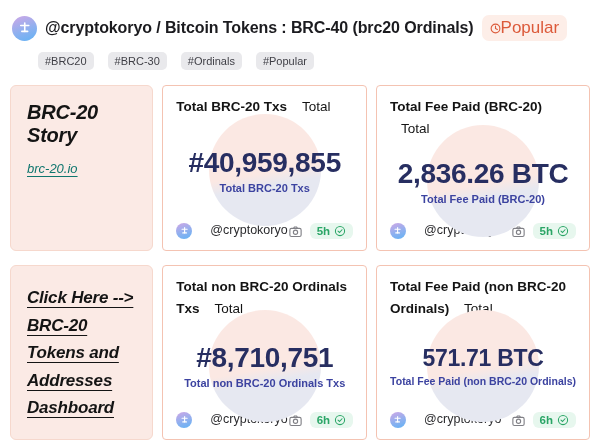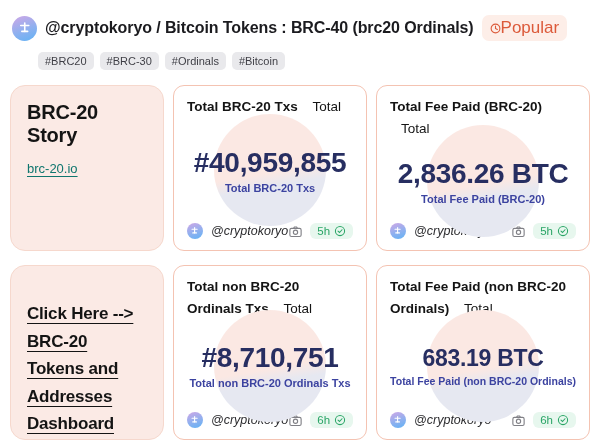--- a/index.html
+++ b/index.html
@@ -13,58 +13,58 @@
   .avatar.big { width: 25px; height: 25px; }
   .avatar.small { width: 16px; height: 16px; }
   .avatar svg { width: 70%; height: 70%; }
   .page-title { font-size: 16px; font-weight: 700; color: #1b1b1f; margin-left: 8px; letter-spacing: -0.1px; }
   .popular-badge { display: inline-flex; align-items: center; margin-left: 8px;
     background: #fdeee8; color: #dc5a3a; font-size: 17px; font-weight: 500;
     padding: 3px 8px; border-radius: 7px; }
   .popular-badge svg { width: 11px; height: 11px; }
 
   
-  .tags { display: flex; gap: 6px; margin: 11px 12px 0 38px; }
+  .tags { display: flex; gap: 14px; margin: 11px 12px 0 38px; }
   .tag { background: #e9e9ec; color: #3f3f46; font-size: 11px; font-weight: 500;
     padding: 3px 7px; border-radius: 5px; }
 
   
   .grid { display: grid; grid-template-columns: repeat(3, 1fr); grid-template-rows: 166px 175px;
     gap: 14px 9px; margin: 15px 10px 0 10px; }
 
   
-  .text-card { background: #fbeae5; border: 1px solid #f6d8cd; border-radius: 15px; padding: 15px 16px; }
+  .text-card { background: #fbeae5; border: 1px solid #f6d8cd; border-radius: 6px; padding: 15px 16px; font-style: italic; }
   .story-title { font-size: 20px; font-weight: 700; color: #141414; margin-bottom: 14px; letter-spacing: -0.2px; }
   .story-link { display: block; font-size: 13px; color: #0f766e; text-decoration: underline;
     text-underline-offset: 3px; margin-top: 13px; cursor: pointer; }
   .cta-link { display: block; font-size: 17px; font-weight: 700; color: #141414; line-height: 1.62;
-    text-decoration: underline; text-underline-offset: 4px; margin-top: 19px; cursor: pointer;
+    text-decoration: underline; text-underline-offset: 4px; margin-top: 3px; cursor: pointer;
     letter-spacing: -0.2px; }
 
   
-  .counter-card { background: #ffffff; border: 1px solid #f4c3b2; border-radius: 11px;
+  .counter-card { background: #ffffff; border: 1px solid #f4c3b2; border-radius: 4px;
     padding: 10px 13px 11px 13px; display: flex; flex-direction: column; }
   .card-title { font-size: 13.5px; line-height: 1.6; color: #141414; cursor: pointer; }
   .t-bold { font-weight: 700; }
   .t-suffix { font-weight: 400; margin-left: 11px; }
   .counter-body { position: relative; flex: 1; display: flex; align-items: center; justify-content: center; }
   .counter-circle { position: absolute; left: 50%; top: 50%; transform: translate(-50%, -50%);
     width: 112px; height: 112px; border-radius: 50%;
     background: linear-gradient(170deg, #fbe8e3 0%, #fbe8e3 52%, #e6e8f1 63%, #e6e8f1 100%); }
   .counter-text { position: relative; text-align: center; }
   .counter-value { font-size: 28px; font-weight: 600; color: #272e61; letter-spacing: -0.3px; white-space: nowrap; }
   .counter-caption { font-size: 11px; font-weight: 700; color: #3c43a0; margin-top: 3px; white-space: nowrap; }
   .card-footer { display: flex; align-items: center; justify-content: space-between; }
-  .author { display: flex; align-items: center; gap: 8px; cursor: pointer; font-style: italic; }
+  .author { display: flex; gap: 18px; cursor: pointer; }
   .author-handle { font-size: 12.5px; font-weight: 500; color: #2b2b2e; }
   .footer-right { display: flex; align-items: center; gap: 7px; }
   .camera { display: inline-flex; cursor: pointer; }
   .camera svg { width: 15px; height: 15px; }
   .time-pill { display: inline-flex; align-items: center; gap: 4px; background: #e7f7ee;
-    color: #2aa566; font-size: 11.5px; font-weight: 400; padding: 2px 7px; border-radius: 6px; cursor: pointer; }
+    color: #2aa566; font-size: 11.5px; font-weight: 700; padding: 2px 7px; border-radius: 6px; cursor: pointer; }
   .time-pill svg { width: 12px; height: 12px; }
 </style>
 </head>
 <body>
 
 <div class="header">
   <span class="avatar big">
     <svg viewBox="0 0 24 24" fill="none" stroke="#ffffff" stroke-width="2.2" stroke-linecap="round">
       <line x1="6.5" y1="9" x2="17.5" y2="9"></line>
       <line x1="12" y1="5.5" x2="12" y2="17"></line>
@@ -78,21 +78,21 @@
       <polyline points="12 6.5 12 12 16 14"></polyline>
     </svg>
     <span>Popular</span>
   </span>
 </div>
 
 <div class="tags">
   <span class="tag">#BRC20</span>
   <span class="tag">#BRC-30</span>
   <span class="tag">#Ordinals</span>
-  <span class="tag">#Bitcoin</span>
+  <span class="tag">#Popular</span>
 </div>
 
 <div class="grid">
 
   <div class="text-card">
     <div class="story-title">BRC-20 Story</div>
     <a class="story-link">brc-20.io</a>
   </div>
 
   <div class="counter-card">
@@ -226,21 +226,21 @@
   </div>
 
   <div class="counter-card">
     <div class="card-title">
       <span class="t-bold">Total Fee Paid (non BRC-20 Ordinals)</span>
       <span class="t-suffix">Total</span>
     </div>
     <div class="counter-body">
       <div class="counter-circle"></div>
       <div class="counter-text">
-        <div class="counter-value" style="font-size:23px">683.19 BTC</div>
+        <div class="counter-value" style="font-size:23px">571.71 BTC</div>
         <div class="counter-caption" style="font-size:10.5px">Total Fee Paid (non BRC-20 Ordinals)</div>
       </div>
     </div>
     <div class="card-footer">
       <span class="author">
         <span class="avatar small">
           <svg viewBox="0 0 24 24" fill="none" stroke="#ffffff" stroke-width="2.4" stroke-linecap="round">
             <line x1="6.5" y1="9" x2="17.5" y2="9"></line>
               <line x1="12" y1="5.5" x2="12" y2="17"></line>
               <line x1="8" y1="17" x2="16" y2="17"></line>

